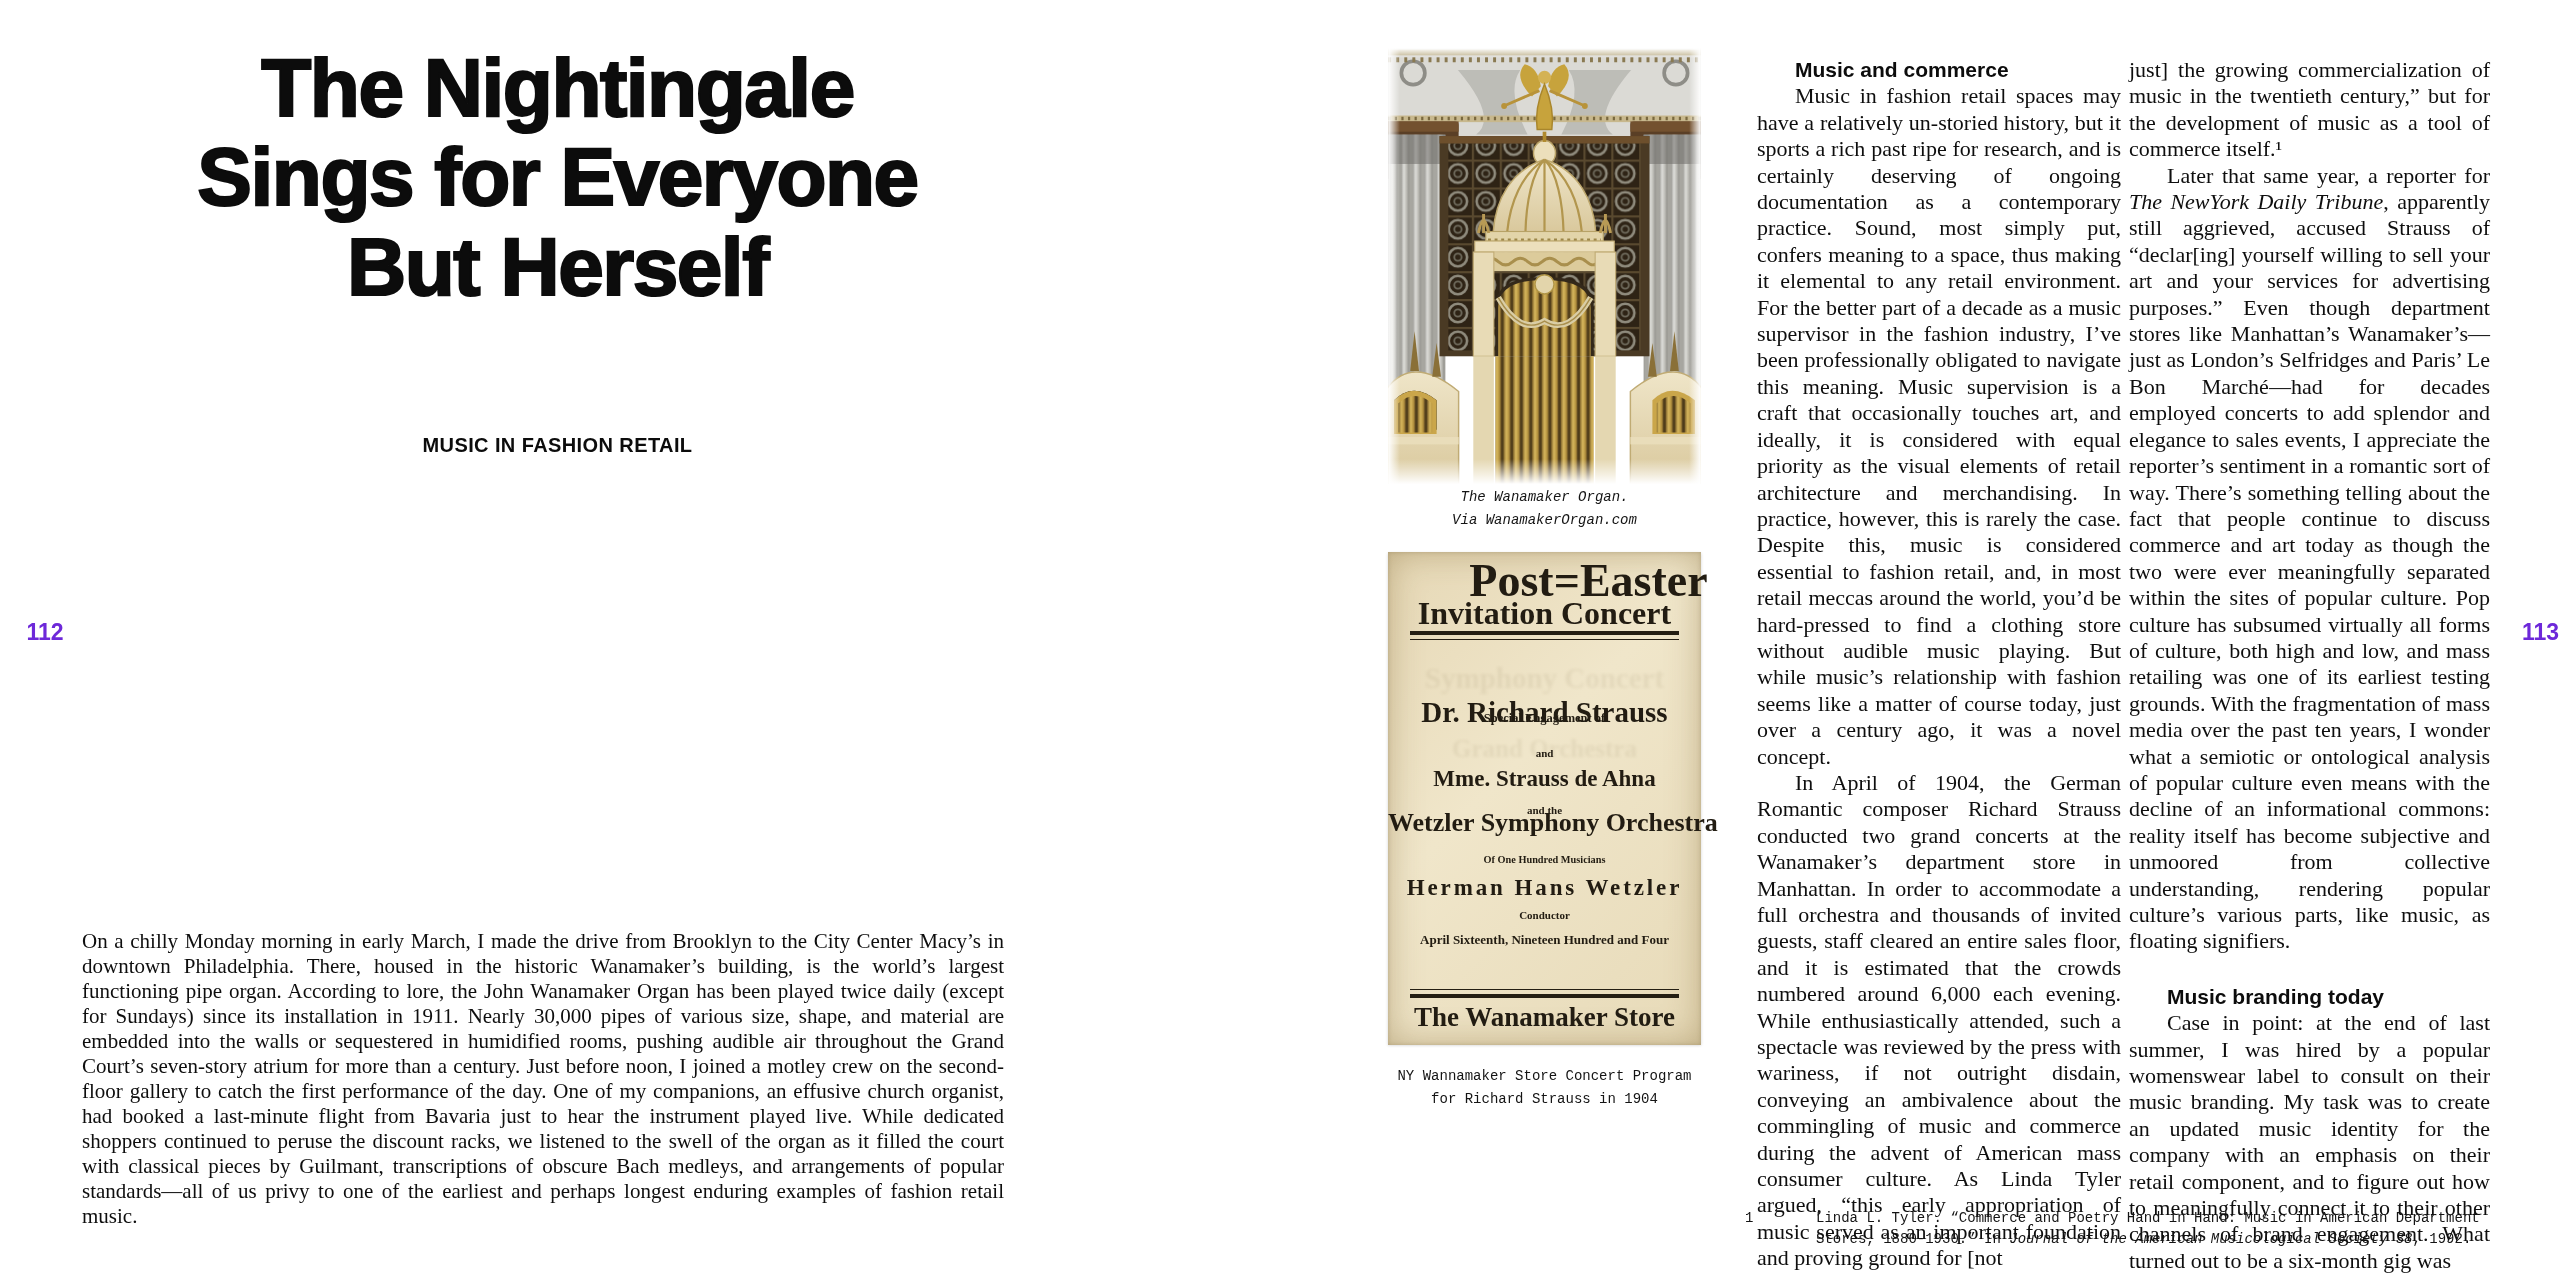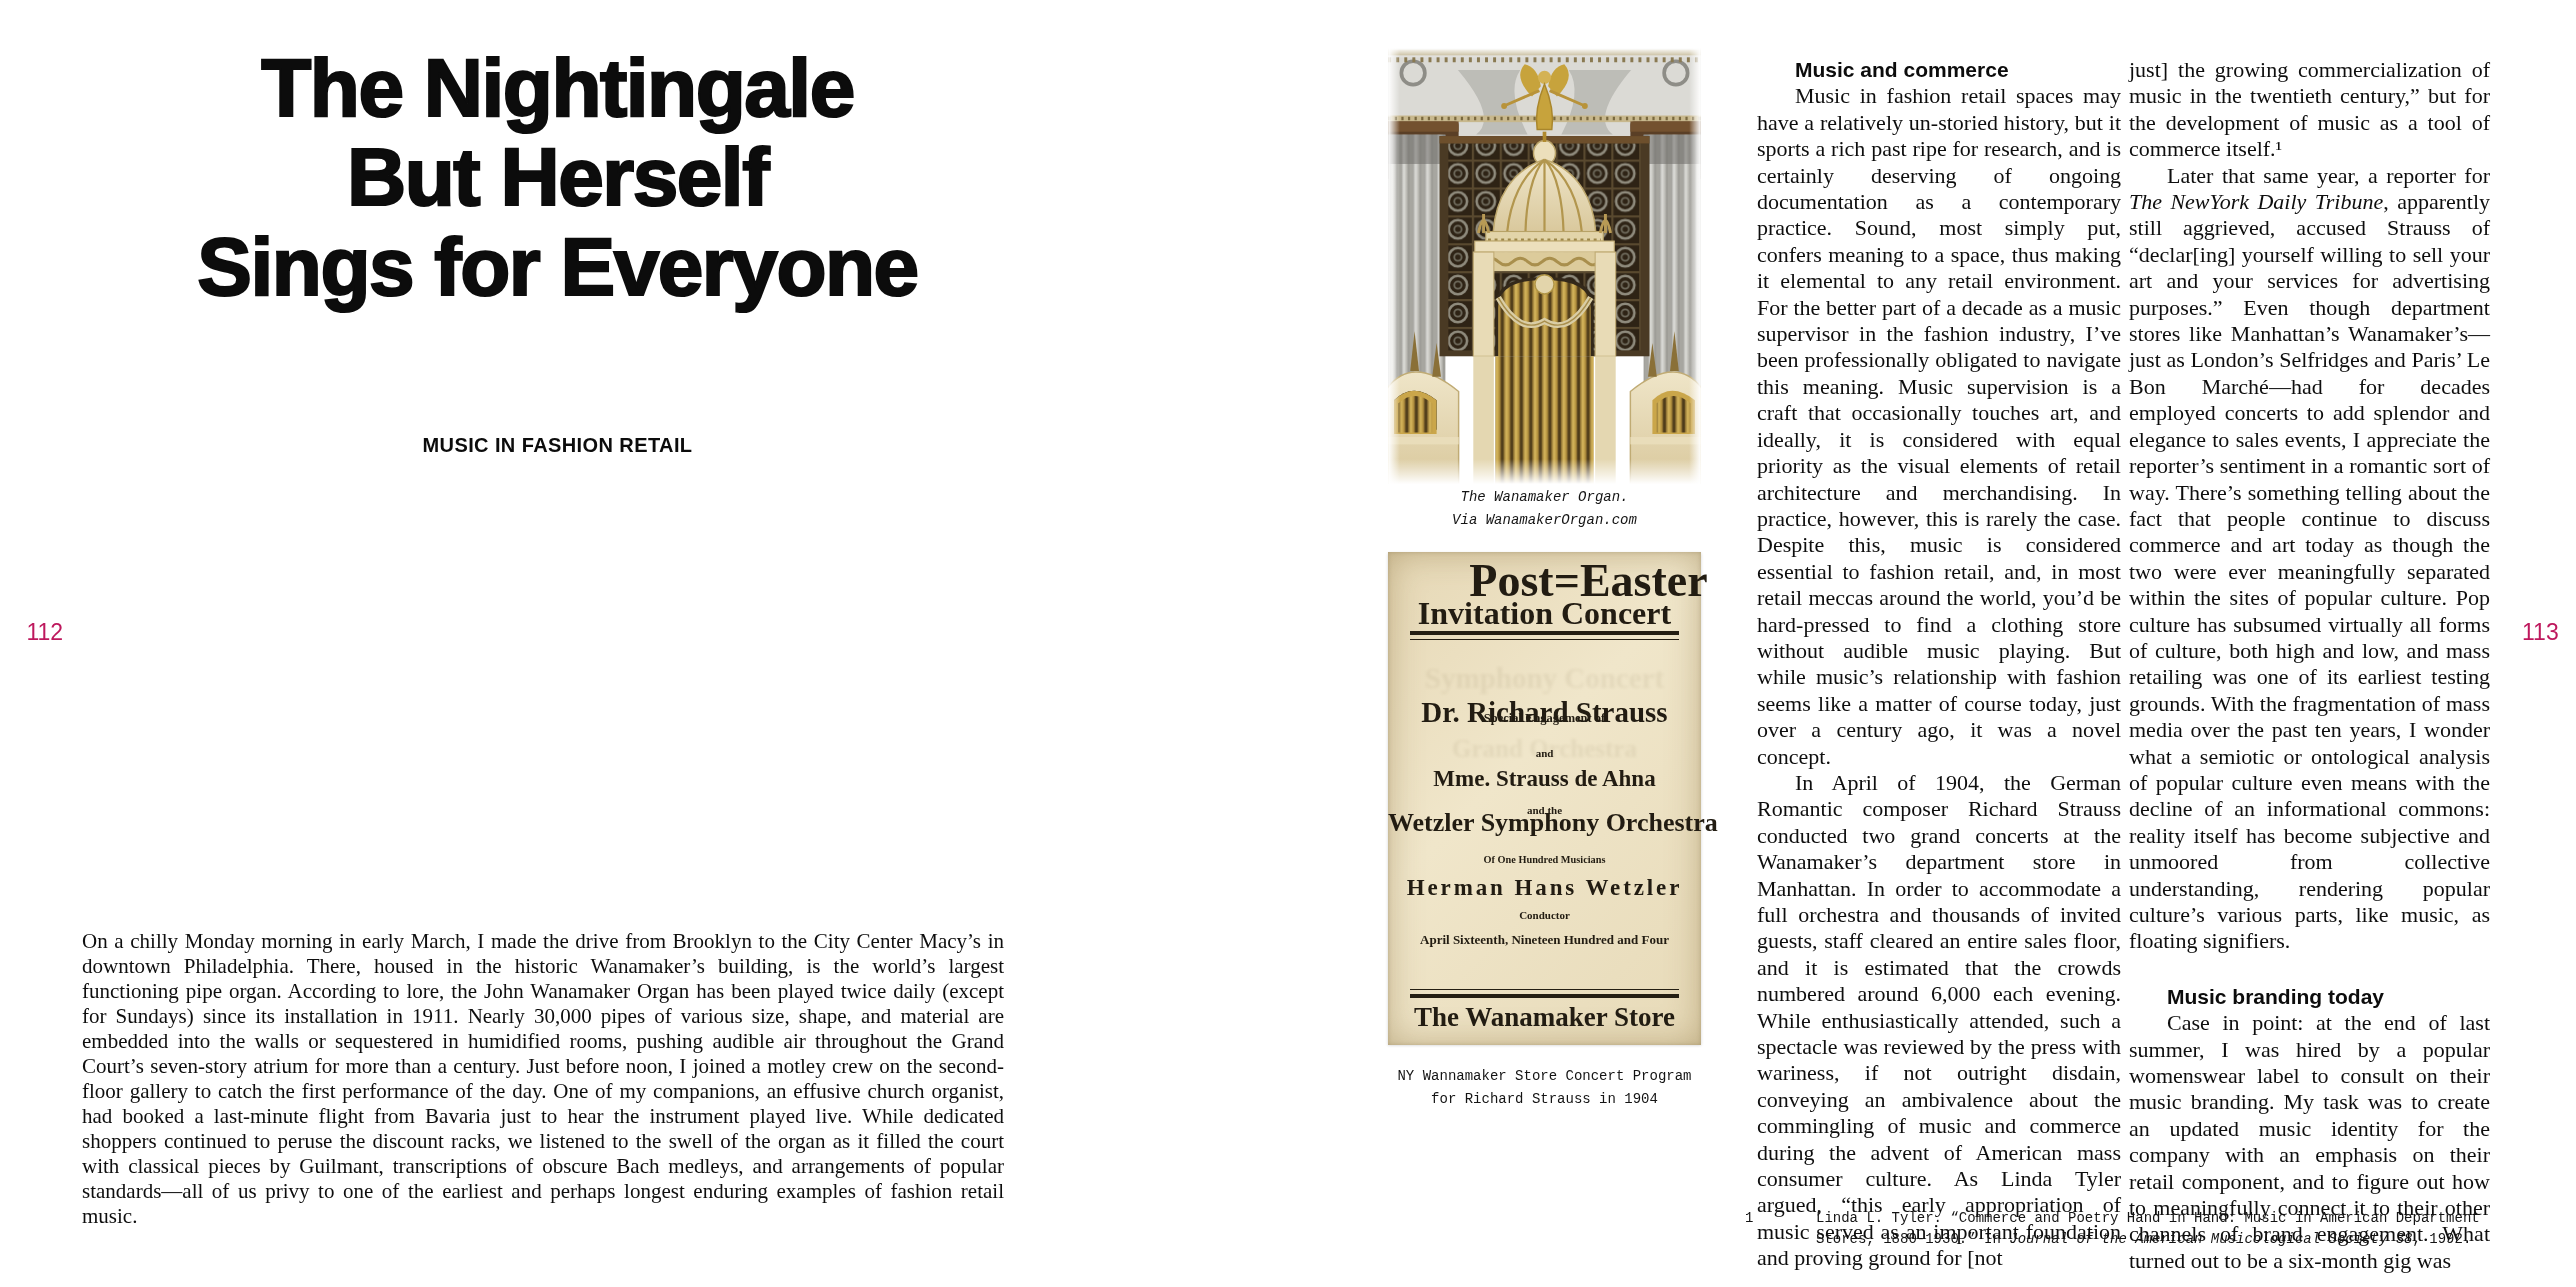--- a/index.html
+++ b/index.html
@@ -9,21 +9,21 @@
   
   .title{position:absolute;left:77px;top:43px;width:961px;text-align:center;
          font-family:"Liberation Sans",sans-serif;font-weight:900;font-size:82px;
          line-height:1.09;letter-spacing:-1.5px;color:#0c0c0c;-webkit-text-stroke:2.2px #0c0c0c;}
   .kicker{position:absolute;left:77px;top:434px;width:961px;text-align:center;
           font-family:"Liberation Sans",sans-serif;font-weight:bold;font-size:20px;letter-spacing:0.4px;color:#0c0c0c;}
   .byline{position:absolute;left:77px;top:621px;width:961px;text-align:center;
           font-family:"Liberation Sans",sans-serif;font-weight:bold;font-size:20px;color:#0c0c0c;}
   .byline .name{margin-top:27px;}
   .byline .label{word-spacing:7.3px;}
-  .pagenum{position:absolute;font-family:"Liberation Sans",sans-serif;font-weight:normal;font-size:23px;color:#be185d;}
+  .pagenum{position:absolute;font-family:"Liberation Sans",sans-serif;font-weight:bold;font-size:23px;color:#6d28d9;}
   #pn112{left:26.4px;top:619px;}
   #pn113{left:2522px;top:619px;}
   .intro{position:absolute;left:82px;top:929px;width:922px;font-size:21px;line-height:25px;
          text-align:justify;color:#0e0e0e;}
 
   
   .photo{position:absolute;left:1388px;top:48px;width:313px;height:436px;}
   .caption{position:absolute;left:1388px;width:313px;text-align:center;color:#141414;
            font-family:"Liberation Mono","DejaVu Sans Mono",monospace;font-size:14px;line-height:23px;}
   #organ-caption{top:486px;font-style:italic;}
@@ -69,22 +69,22 @@
   .fn-num{width:71px;flex:none;}
   .fn-text{flex:1;}
 </style>
 </head>
 <body>
 
 <div id="spread">
 
   <div class="title">
     <div>The Nightingale</div>
+    <div>Sings for Everyone</div>
     <div>But Herself</div>
-    <div>Sings for Everyone</div>
   </div>
 
   <div class="kicker">MUSIC IN FASHION RETAIL</div>
 
 
   <div class="pagenum" id="pn112">112</div>
   <div class="pagenum" id="pn113">113</div>
 
   <div class="intro">On a chilly Monday morning in early March, I made the drive from Brooklyn to the City Center Macy’s in downtown Philadelphia. There, housed in the historic Wanamaker’s building, is the world’s largest functioning pipe organ. According to lore, the John Wanamaker Organ has been played twice daily (except for Sundays) since its installation in 1911. Nearly 30,000 pipes of various size, shape, and material are embedded into the walls or sequestered in humidified rooms, pushing audible air throughout the Grand Court’s seven-story atrium for more than a century. Just before noon, I joined a motley crew on the second-floor gallery to catch the first performance of the day. One of my companions, an effusive church organist, had booked a last-minute flight from Bavaria just to hear the instrument played live. While dedicated shoppers continued to peruse the discount racks, we listened to the swell of the organ as it filled the court with classical pieces by Guilmant, transcriptions of obscure Bach medleys, and arrangements of popular standards—all of us privy to one of the earliest and perhaps longest enduring examples of fashion retail music.</div>
 

